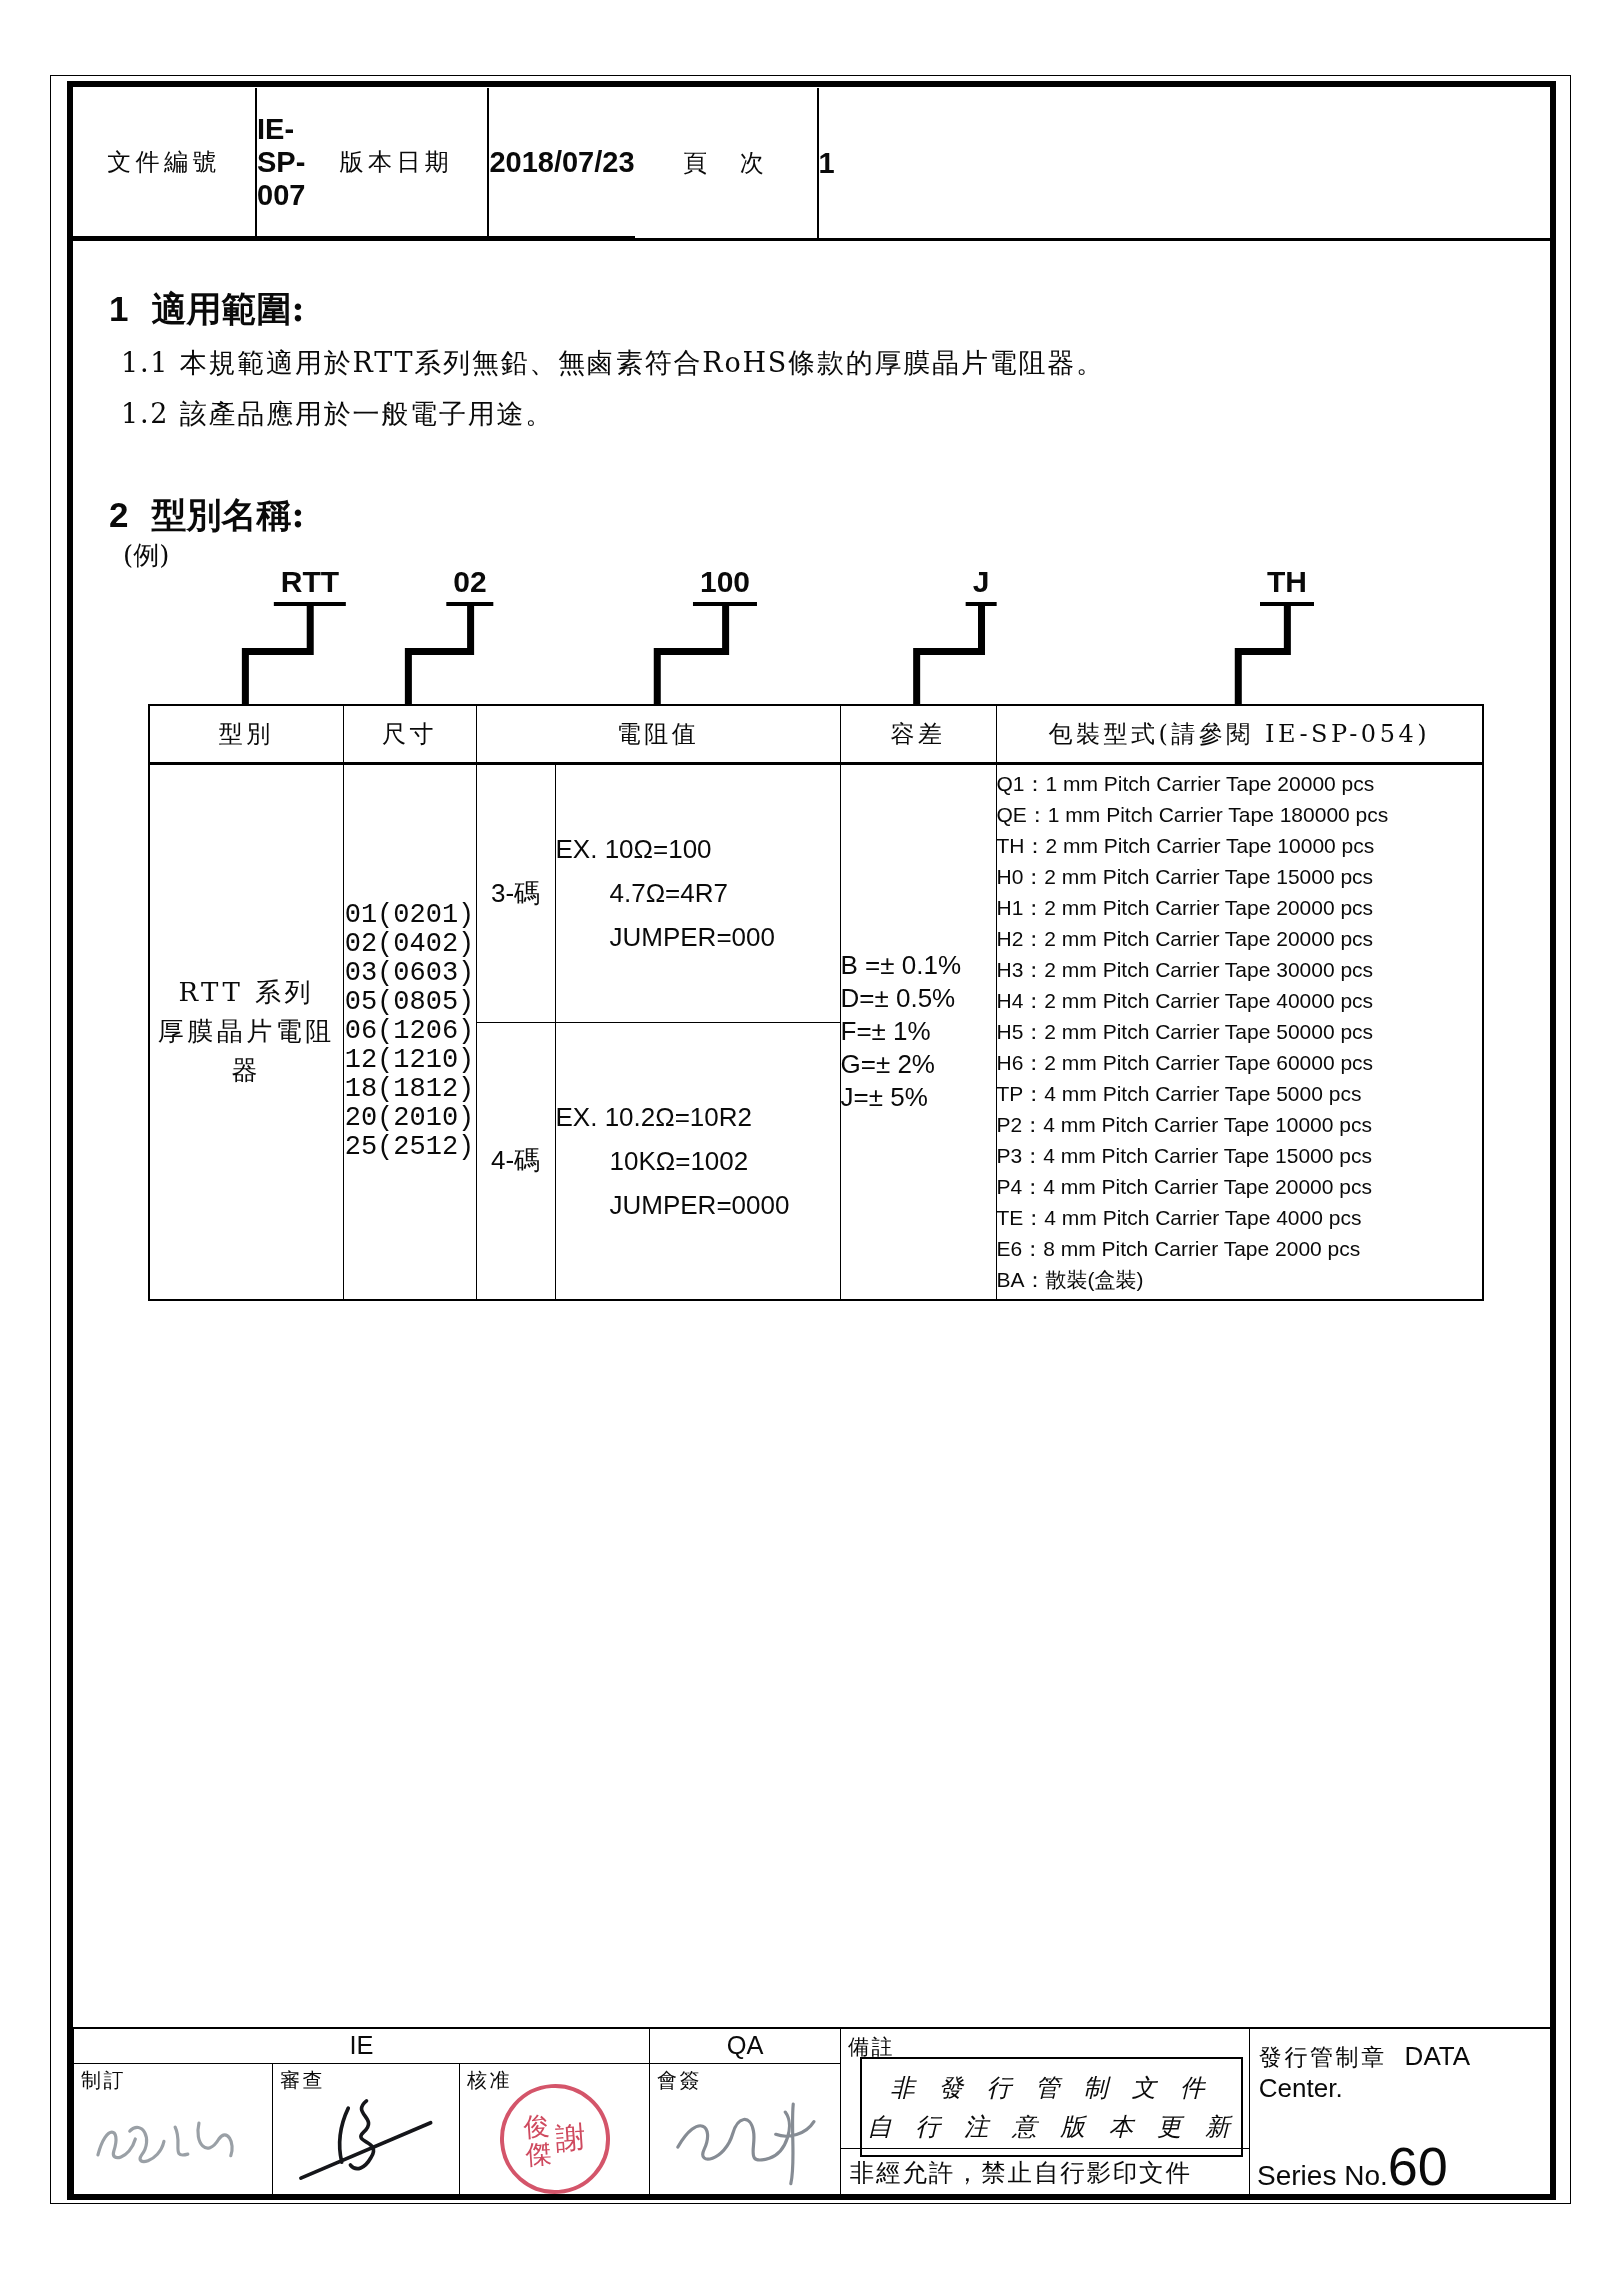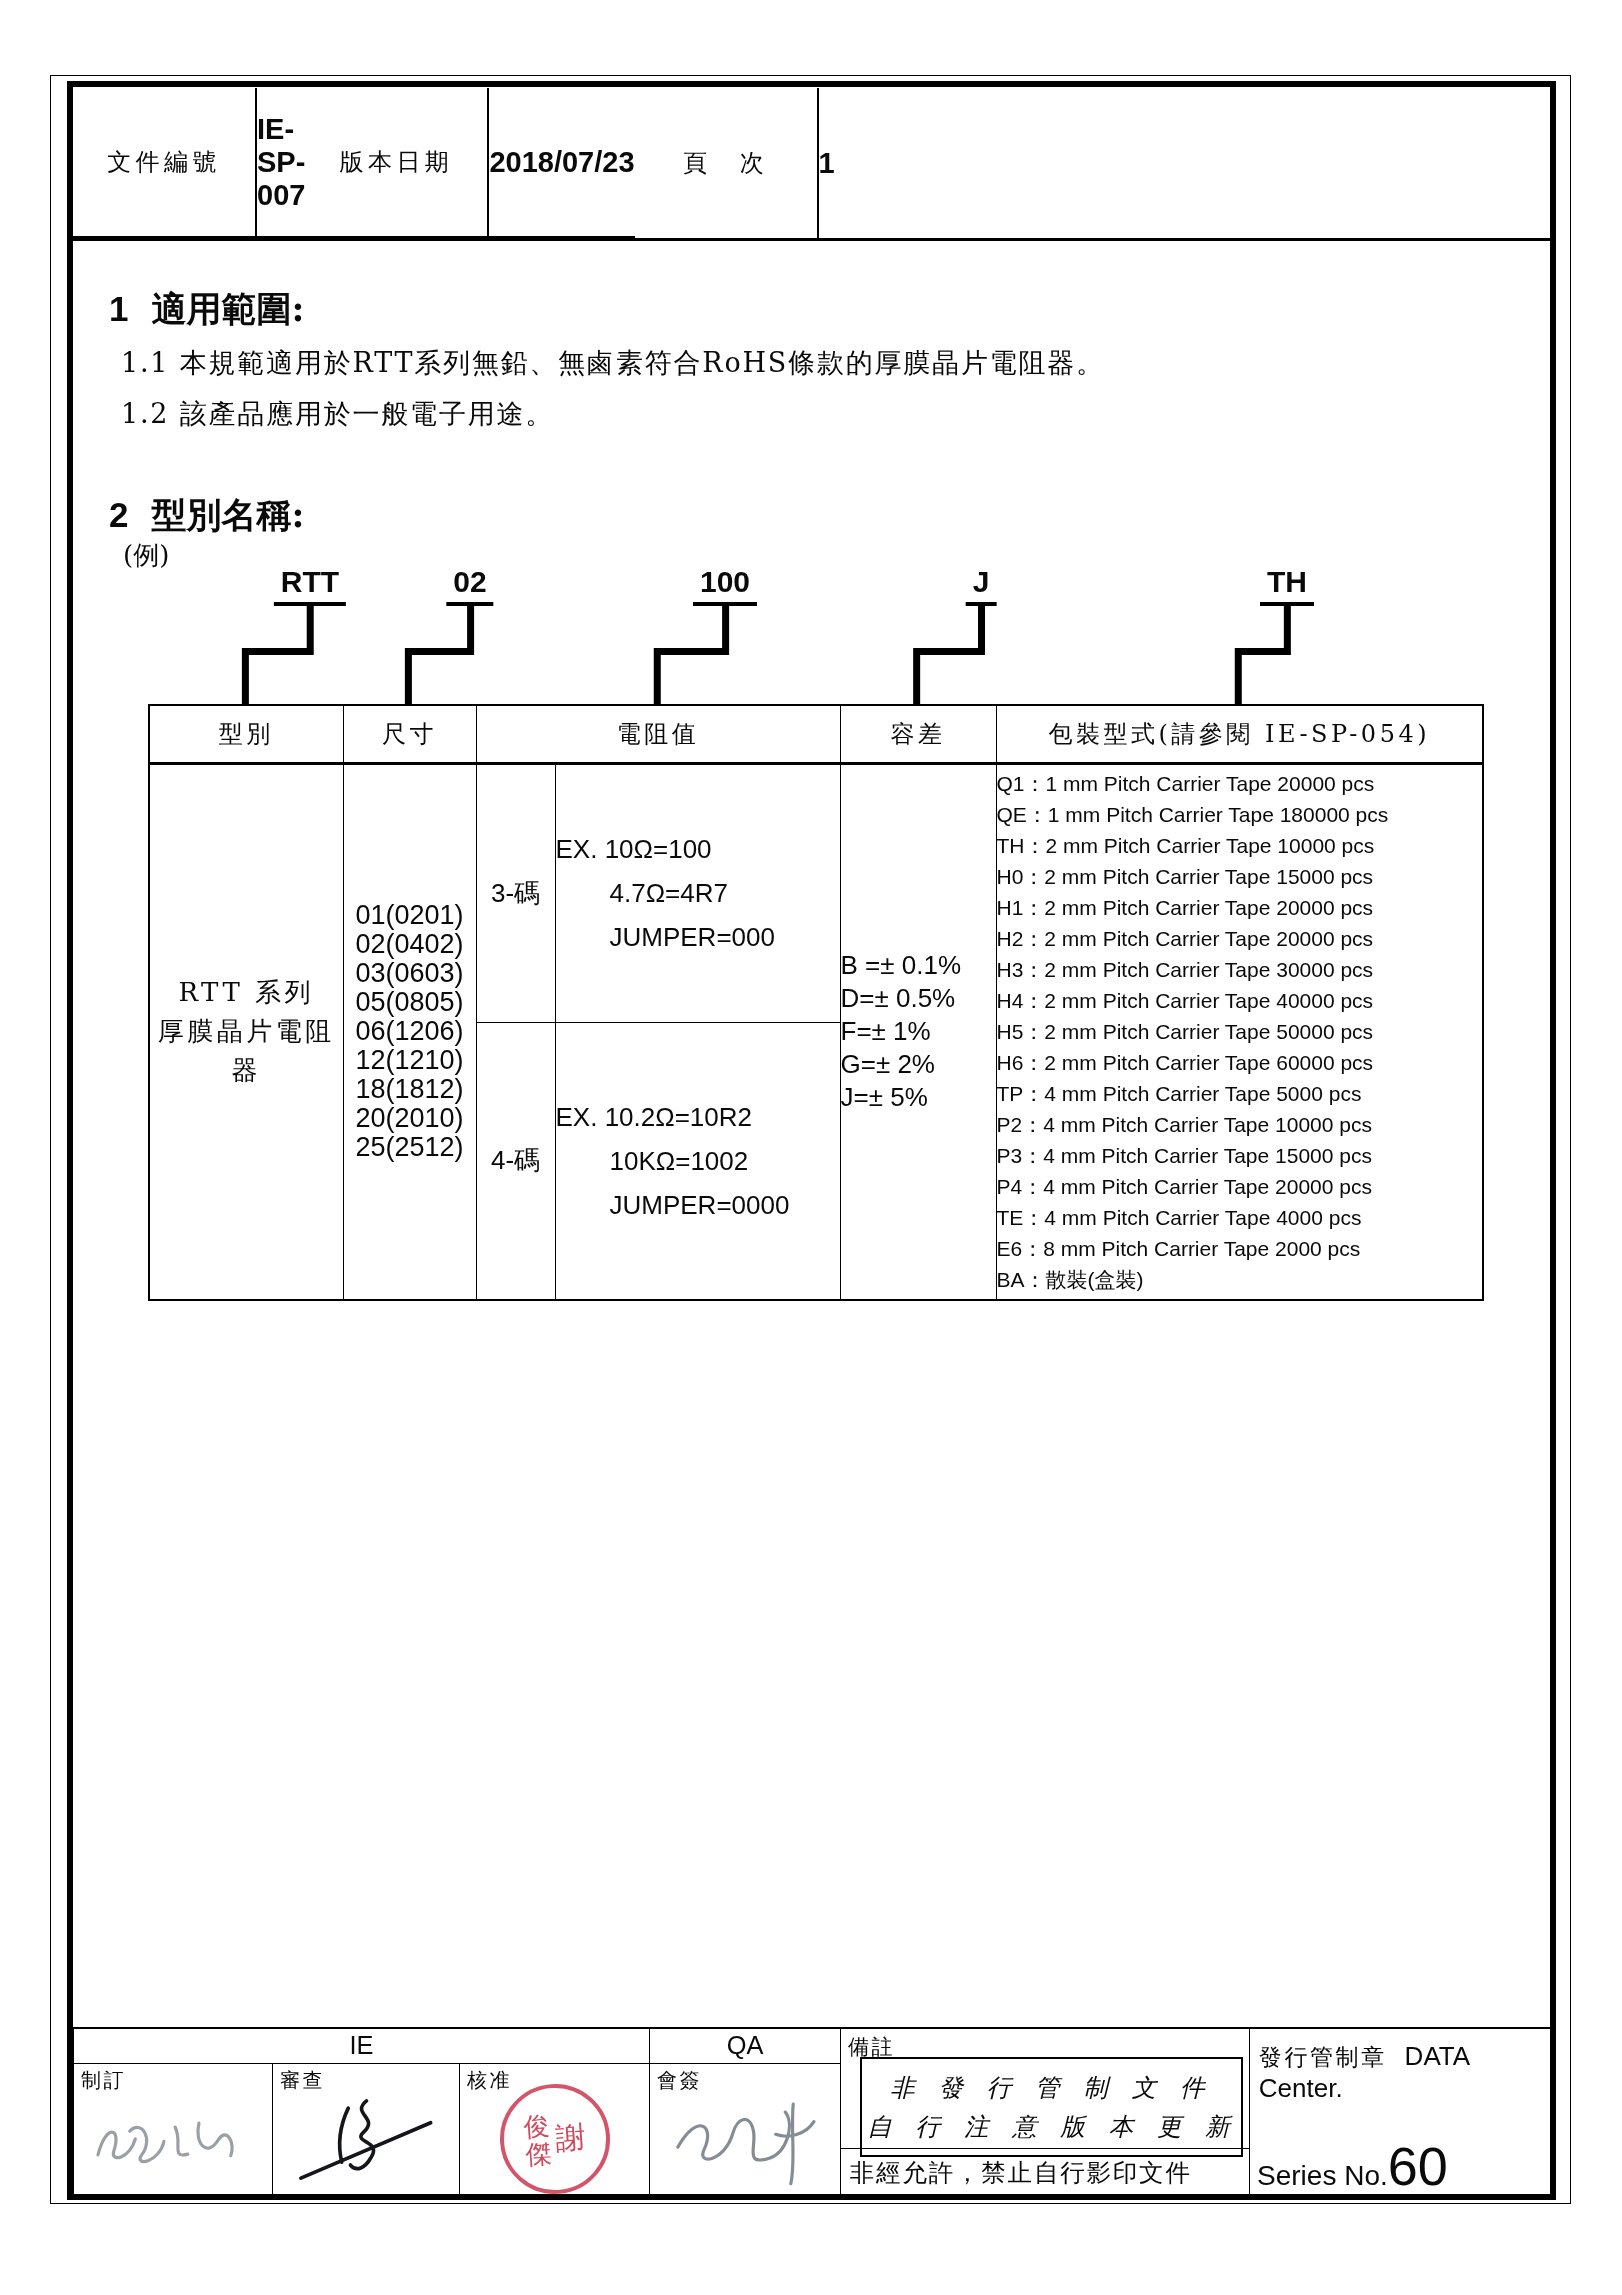--- a/index.html
+++ b/index.html
@@ -43,21 +43,21 @@
   .connectors{left:0;top:606px;}
 
   
   .main-table-wrap{left:148px;top:704px;}
   table.mt{border-collapse:collapse;table-layout:fixed;width:1333px;}
   table.mt th,table.mt td{border:1.8px solid #000;padding:0;vertical-align:middle;box-sizing:border-box;}
   table.mt{border:2.6px solid #000;}
   table.mt thead th{border-bottom:3.5px solid #000;font-weight:normal;font-size:24px;
                     letter-spacing:3.5px;height:58px;}
   .cell-type{text-align:center;font-size:26px;line-height:39px;letter-spacing:3.5px;}
-  .cell-sizes{text-align:center;font-size:27px;line-height:29px;}
+  .cell-sizes{text-align:center;font-size:27px;line-height:29px;font-family:Liberation Mono, monospace;}
   .cell-codelbl{text-align:center;font-size:26px;margin-top:8px;}
   .cell-ex{font-size:26px;line-height:44px;padding-left:5.3px;}
   .cell-ex .ind{padding-left:54px;}
   .cell-tol{font-size:26px;line-height:33px;padding-left:12.3px;}
   .cell-pack{font-size:21px;line-height:31px;padding:4.4px 3.5px 3.5px 10.5px;vertical-align:top;}
 
   
   .footer-wrap{left:73px;top:2027px;}
   table.ft{border-collapse:collapse;table-layout:fixed;width:1479px;}
   table.ft th,table.ft td{border:1.8px solid #000;padding:0;box-sizing:border-box;vertical-align:top;}

